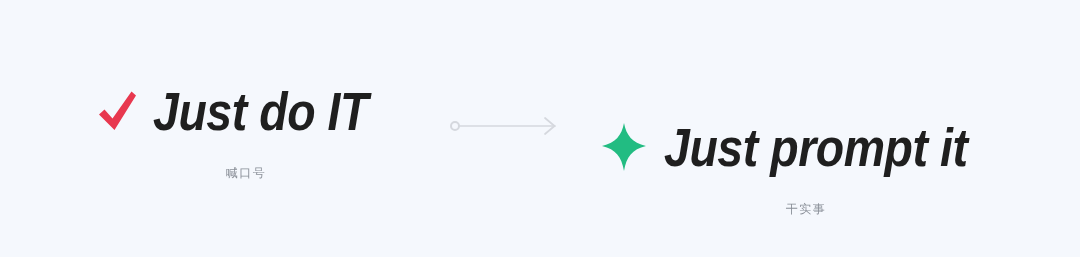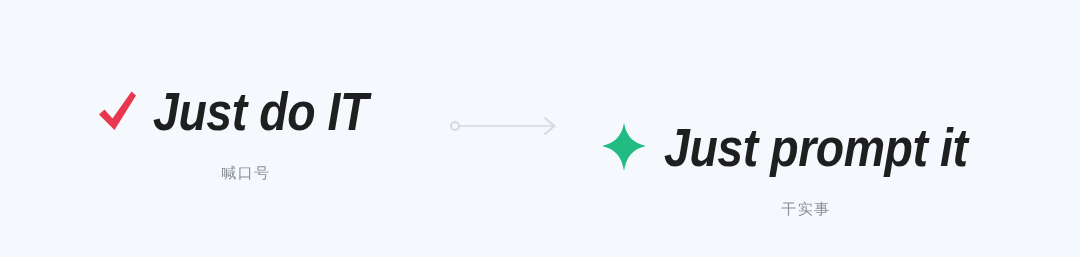--- a/index.html
+++ b/index.html
@@ -50,21 +50,21 @@
     color: #1F1F1F;
     white-space: nowrap;
     transform: scaleX(0.86);
     transform-origin: left center;
   }
   .caption {
     margin-top: 18px;
     font-family: "Liberation Sans", "DejaVu Sans", sans-serif;
     font-style: normal;
     font-weight: 400;
-    font-size: 15px;
+    font-size: 12px;
     line-height: 18px;
     letter-spacing: 1.5px;
     color: #8A8F98;
     white-space: nowrap;
   }
 
   
   #panel-before {
     left: 66px;
     width: 360px;

